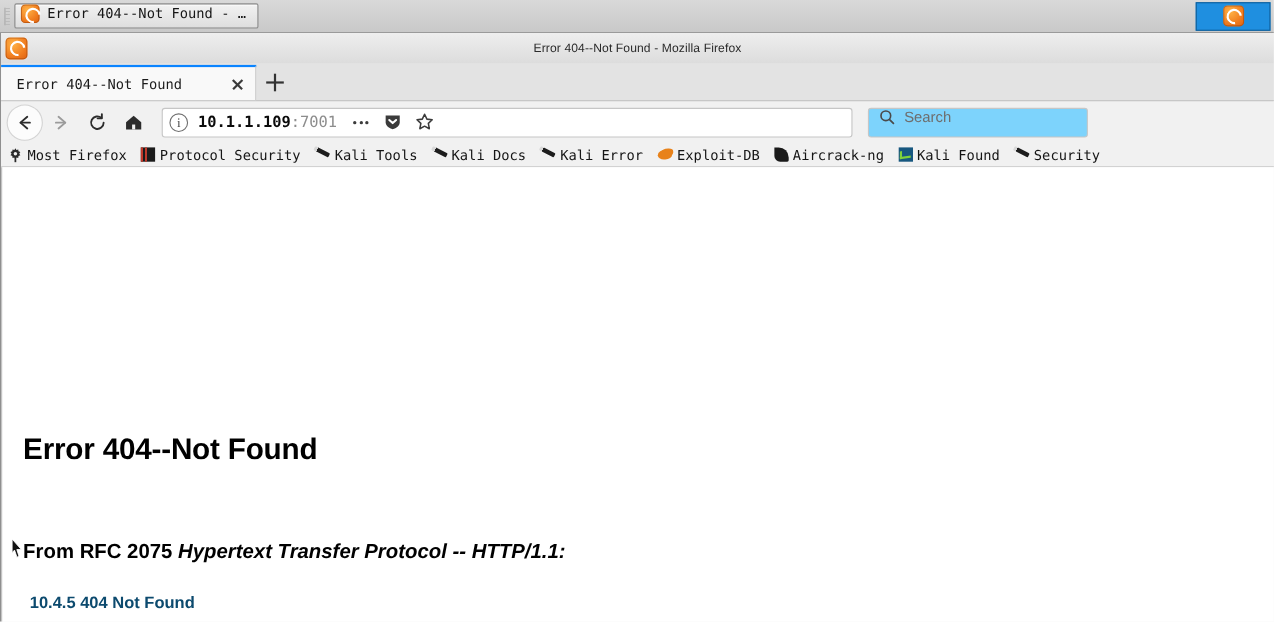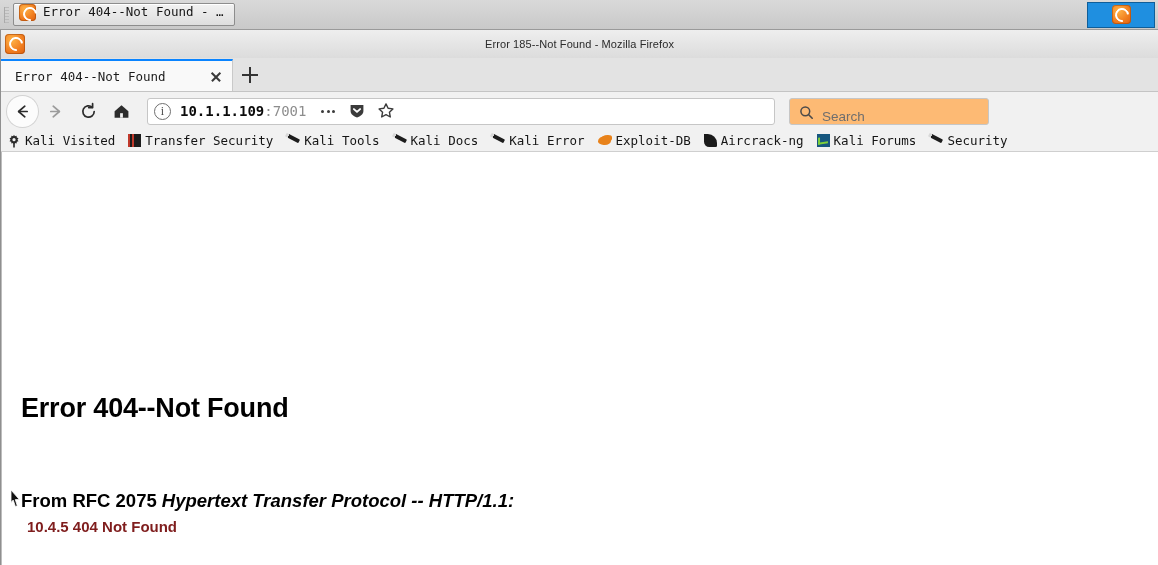--- a/index.html
+++ b/index.html
@@ -147,22 +147,22 @@
   .url-port { color: #8d8d8d; font-weight: normal; }
 
   .url-actions { display: flex; align-items: center; gap: 3px; flex: 0 0 auto; }
   .dots {
     width: 26px; height: 26px; display: flex; align-items: center; justify-content: center; gap: 2.5px;
   }
   .dots i { width: 3px; height: 3px; background: #3b3b3b; border-radius: 50%; display: block; }
   .pocket, .star { width: 26px; height: 26px; display: flex; align-items: center; justify-content: center; }
 
   .searchbar {
-    flex: 0 0 200px; height: 27px; background: #fdba74; border: 1px solid #c6c6c6;
-    border-radius: 3px; display: flex; align-items: flex-end; gap: 8px; padding: 0 9px;
+    flex: 0 0 200px; height: 27px; background: #7dd3fc; border: 1px solid #c6c6c6;
+    border-radius: 3px; display: flex; align-items: flex-start; gap: 8px; padding: 0 9px;
     margin-left: 6px;
   }
   .search-placeholder { font-size: 13.5px; color: #6e6e6e; }
 
   
   .bookmarks {
     height: 22px; background: #f1f1f1; border-bottom: 1px solid #cfcfcf;
     display: flex; align-items: center; gap: 13px; padding: 0 6px;
     flex: 0 0 auto; overflow: hidden; white-space: nowrap;
   }
@@ -205,21 +205,21 @@
   }
   .page-h1 {
     position: absolute; left: 19px; top: 241px; font-size: 27px; font-weight: bold;
     color: #000; letter-spacing: -.2px;
   }
   .rfc-line {
     position: absolute; left: 19px; top: 338px; font-size: 18.5px; font-weight: bold; color: #000;
   }
   .rfc-line em { font-style: italic; font-weight: bold; }
   .sec-h {
-    position: absolute; left: 25px; top: 366px; font-size: 15px; font-weight: bold; color: #7f1d1d;
+    position: absolute; left: 25px; top: 388px; font-size: 15px; font-weight: bold; color: #0c4a6e;
   }
 
   .cursor {
     position: absolute; left: 8px; top: 337px; width: 12px; height: 19px;
   }
 </style>
 </head>
 <body>
 
 <div class="taskbar">
@@ -232,21 +232,21 @@
     <div class="tb-active-win">
       <span class="ff-icon"></span>
     </div>
   </div>
 </div>
 
 <div class="ffwin">
 
   <div class="titlebar">
     <span class="ff-icon"></span>
-    <span class="titlebar-text">Error 185--Not Found - Mozilla Firefox</span>
+    <span class="titlebar-text">Error 404--Not Found - Mozilla Firefox</span>
   </div>
 
   <div class="tabstrip">
     <div class="tab">
       <span class="tab-title">Error 404--Not Found</span>
       <span class="tab-close"></span>
     </div>
     <div class="tab-new"></div>
   </div>
 
@@ -312,25 +312,25 @@
 
   <div class="bookmarks">
     <div class="bm">
       <span class="bm-ico ico-gear">
         <svg width="14" height="14" viewBox="0 0 14 14" aria-hidden="true">
           <path d="M7 0.8l.9 1.5 1.7-.5.2 1.8 1.7.6-1 1.5 1 1.5-1.7.6-.2 1.8-1.7-.5L7 10.6l-.9-1.5-1.7.5-.2-1.8-1.7-.6 1-1.5-1-1.5 1.7-.6.2-1.8 1.7.5z" fill="currentColor"></path>
           <circle cx="7" cy="5.7" r="1.6" fill="#f1f1f1"></circle>
           <path d="M6.2 8.4h1.6v5H6.2z" fill="currentColor"></path>
         </svg>
       </span>
-      <span class="bm-label">Kali Visited</span>
+      <span class="bm-label">Most Firefox</span>
     </div>
     <div class="bm">
       <span class="bm-ico ico-offsec"></span>
-      <span class="bm-label">Transfer Security</span>
+      <span class="bm-label">Protocol Security</span>
     </div>
     <div class="bm">
       <span class="bm-ico ico-pen"></span>
       <span class="bm-label">Kali Tools</span>
     </div>
     <div class="bm">
       <span class="bm-ico ico-pen"></span>
       <span class="bm-label">Kali Docs</span>
     </div>
     <div class="bm">
@@ -342,21 +342,21 @@
           <span class="ico-exploit" style="display:block"></span>
         </span>
       <span class="bm-label">Exploit-DB</span>
     </div>
     <div class="bm">
       <span class="bm-ico ico-aircrack"></span>
       <span class="bm-label">Aircrack-ng</span>
     </div>
     <div class="bm">
       <span class="bm-ico ico-forums"></span>
-      <span class="bm-label">Kali Forums</span>
+      <span class="bm-label">Kali Found</span>
     </div>
     <div class="bm">
       <span class="bm-ico ico-pen"></span>
       <span class="bm-label">Security</span>
     </div>
   </div>
 
   <div class="content">
     <h1 class="page-h1">Error 404--Not Found</h1>
 

